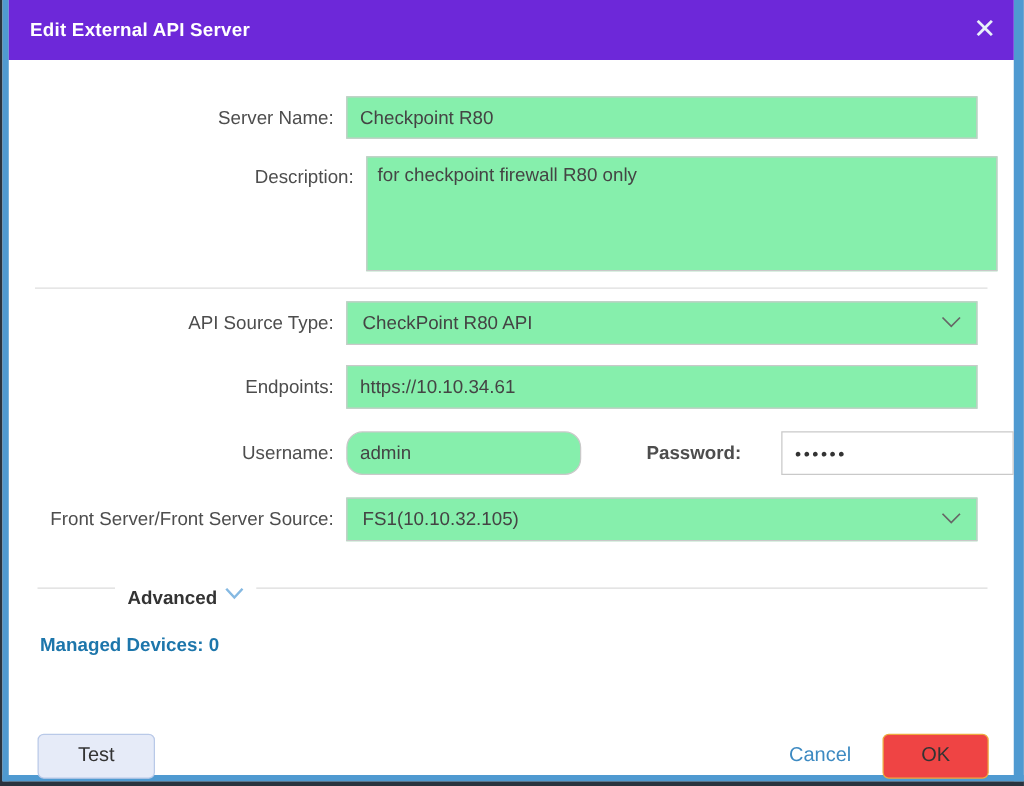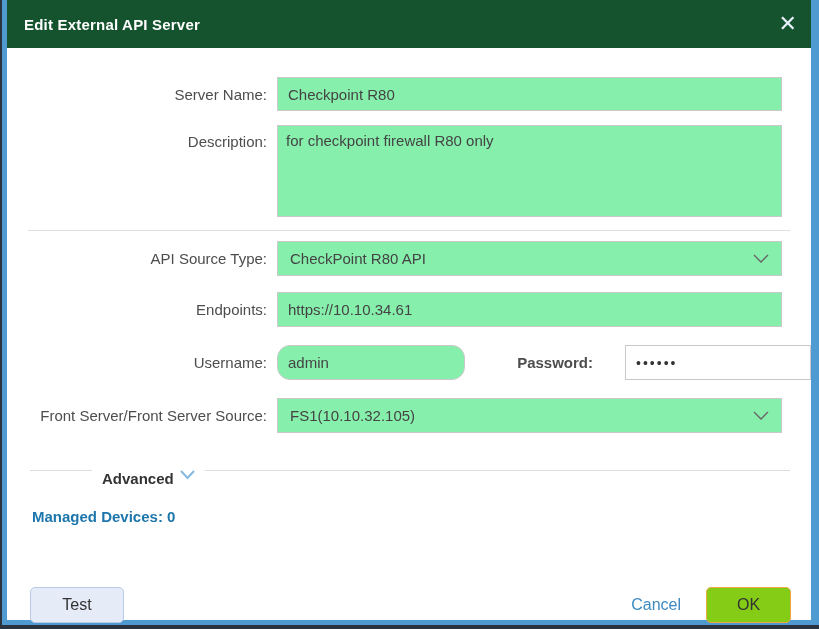--- a/index.html
+++ b/index.html
@@ -13,21 +13,21 @@
     position: absolute;
     left: 2px; top: 0;
     width: 817px; height: 625px;
     background: #ffffff;
     border-left: 5px solid #4f9ad1;
     border-right: 8px solid #4f9ad1;
     border-bottom: 5px solid #4f9ad1;
   }
   .modal-header {
     height: 48px;
-    background: #14532d;
+    background: #6d28d9;
     display: flex;
     align-items: center;
     padding: 0 14px 0 17px;
   }
   .modal-title {
     color: #ffffff;
     font-size: 15px;
     font-weight: 600;
     letter-spacing: 0.2px;
   }
@@ -72,21 +72,21 @@
   .textarea {
     width: 505px;
     height: 92px;
     padding: 5px 8px;
     resize: none;
     outline: none;
     line-height: 19px;
   }
   .row-servername { margin-top: 29px; }
   .row-description { margin-top: 14px; align-items: flex-start; }
-  .row-description .form-label { margin-top: 8px; }
+  .row-description .form-label { margin-top: 8px; margin-left: 16px; }
   .section-divider {
     border: none;
     border-top: 1px solid #dedede;
     margin: 13px 21px 0 21px;
   }
   .row-apitype { margin-top: 10px; }
   .row-endpoints { margin-top: 16px; }
   .row-credentials { margin-top: 18px; }
   .row-frontserver { margin-top: 18px; }
   .select-box {
@@ -169,21 +169,21 @@
   }
   .cancel-link {
     color: #3d8ac2;
     font-size: 16px;
     margin-right: 25px;
     cursor: pointer;
   }
   .ok-btn {
     width: 85px;
     height: 36px;
-    background: #84cc16;
+    background: #ef4444;
     border: 1px solid #eda93f;
     border-radius: 5px;
     font-family: "Liberation Sans", "DejaVu Sans", sans-serif;
     font-size: 16px;
     color: #333333;
     cursor: pointer;
   }
 </style>
 </head>
 <body>

